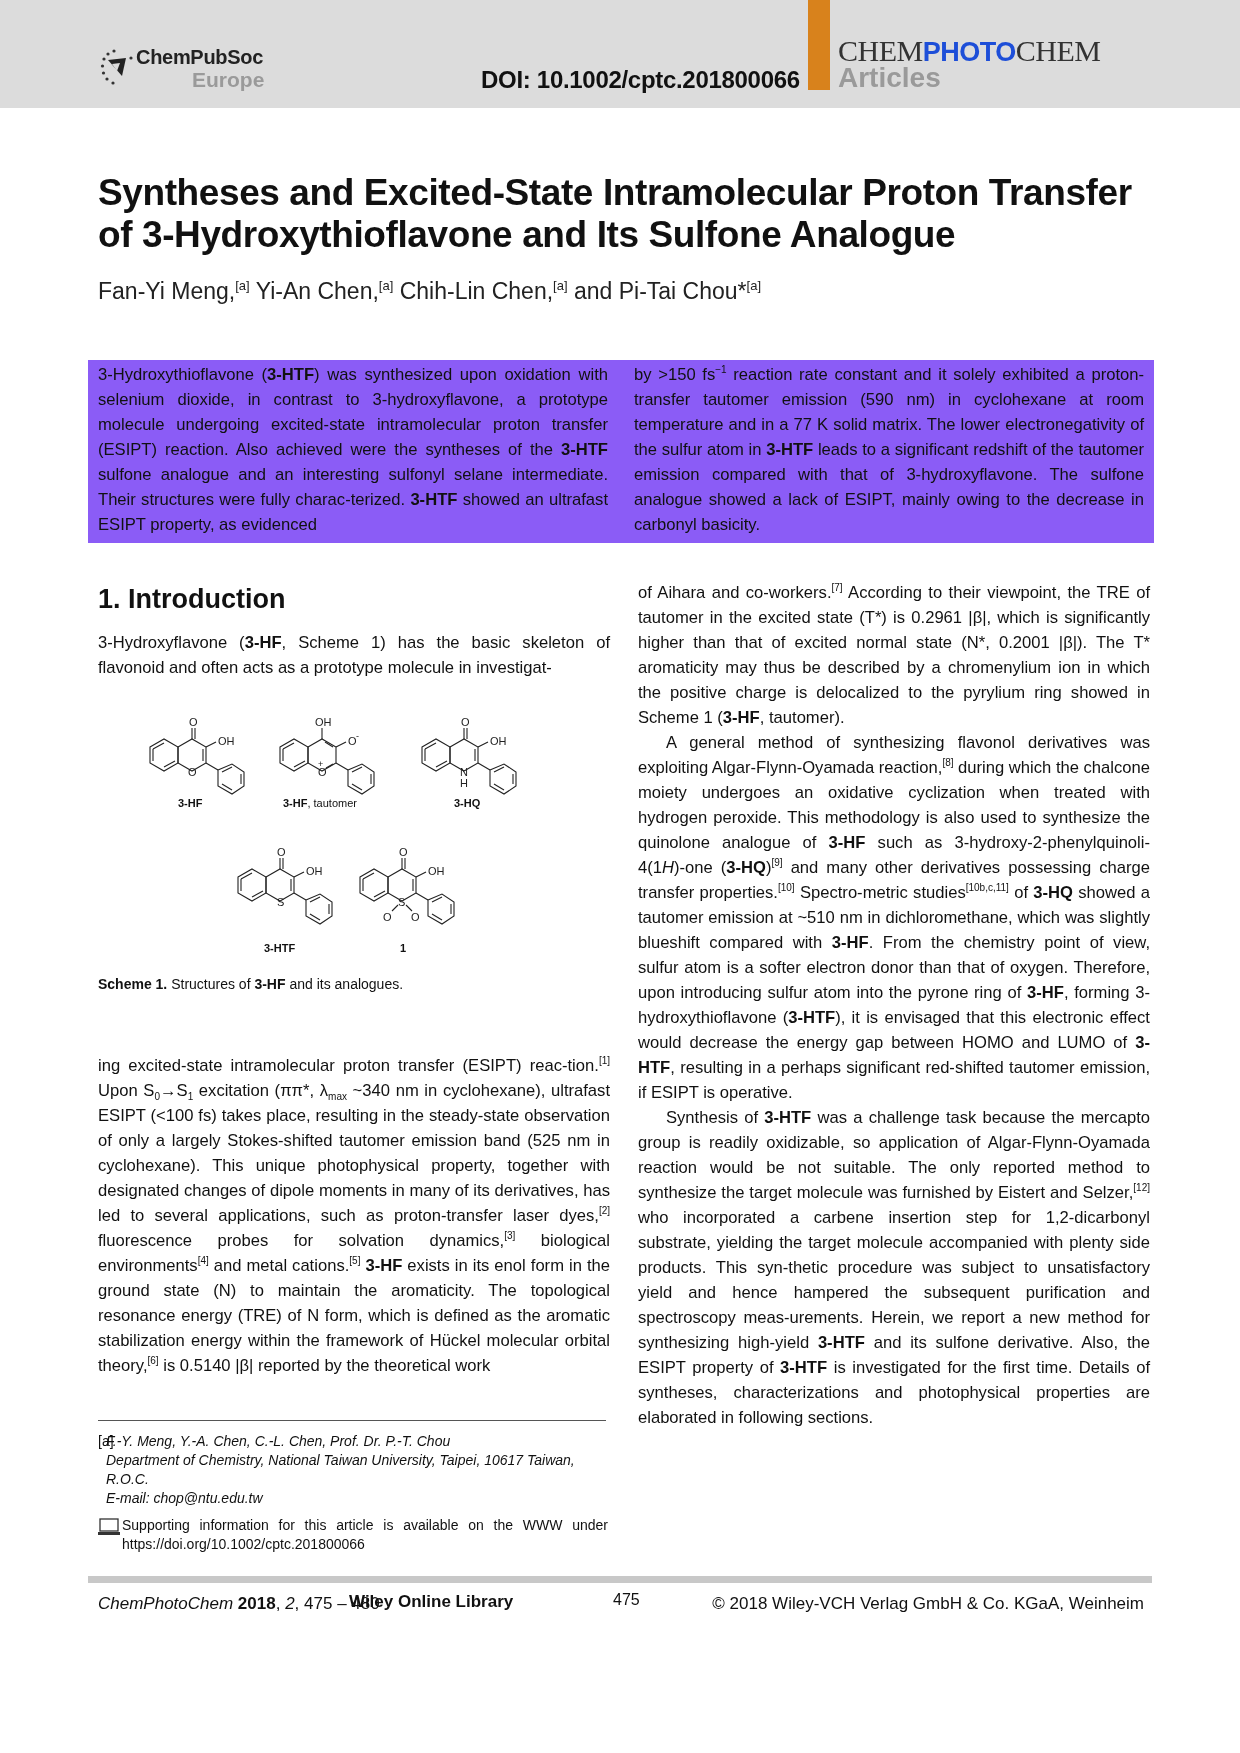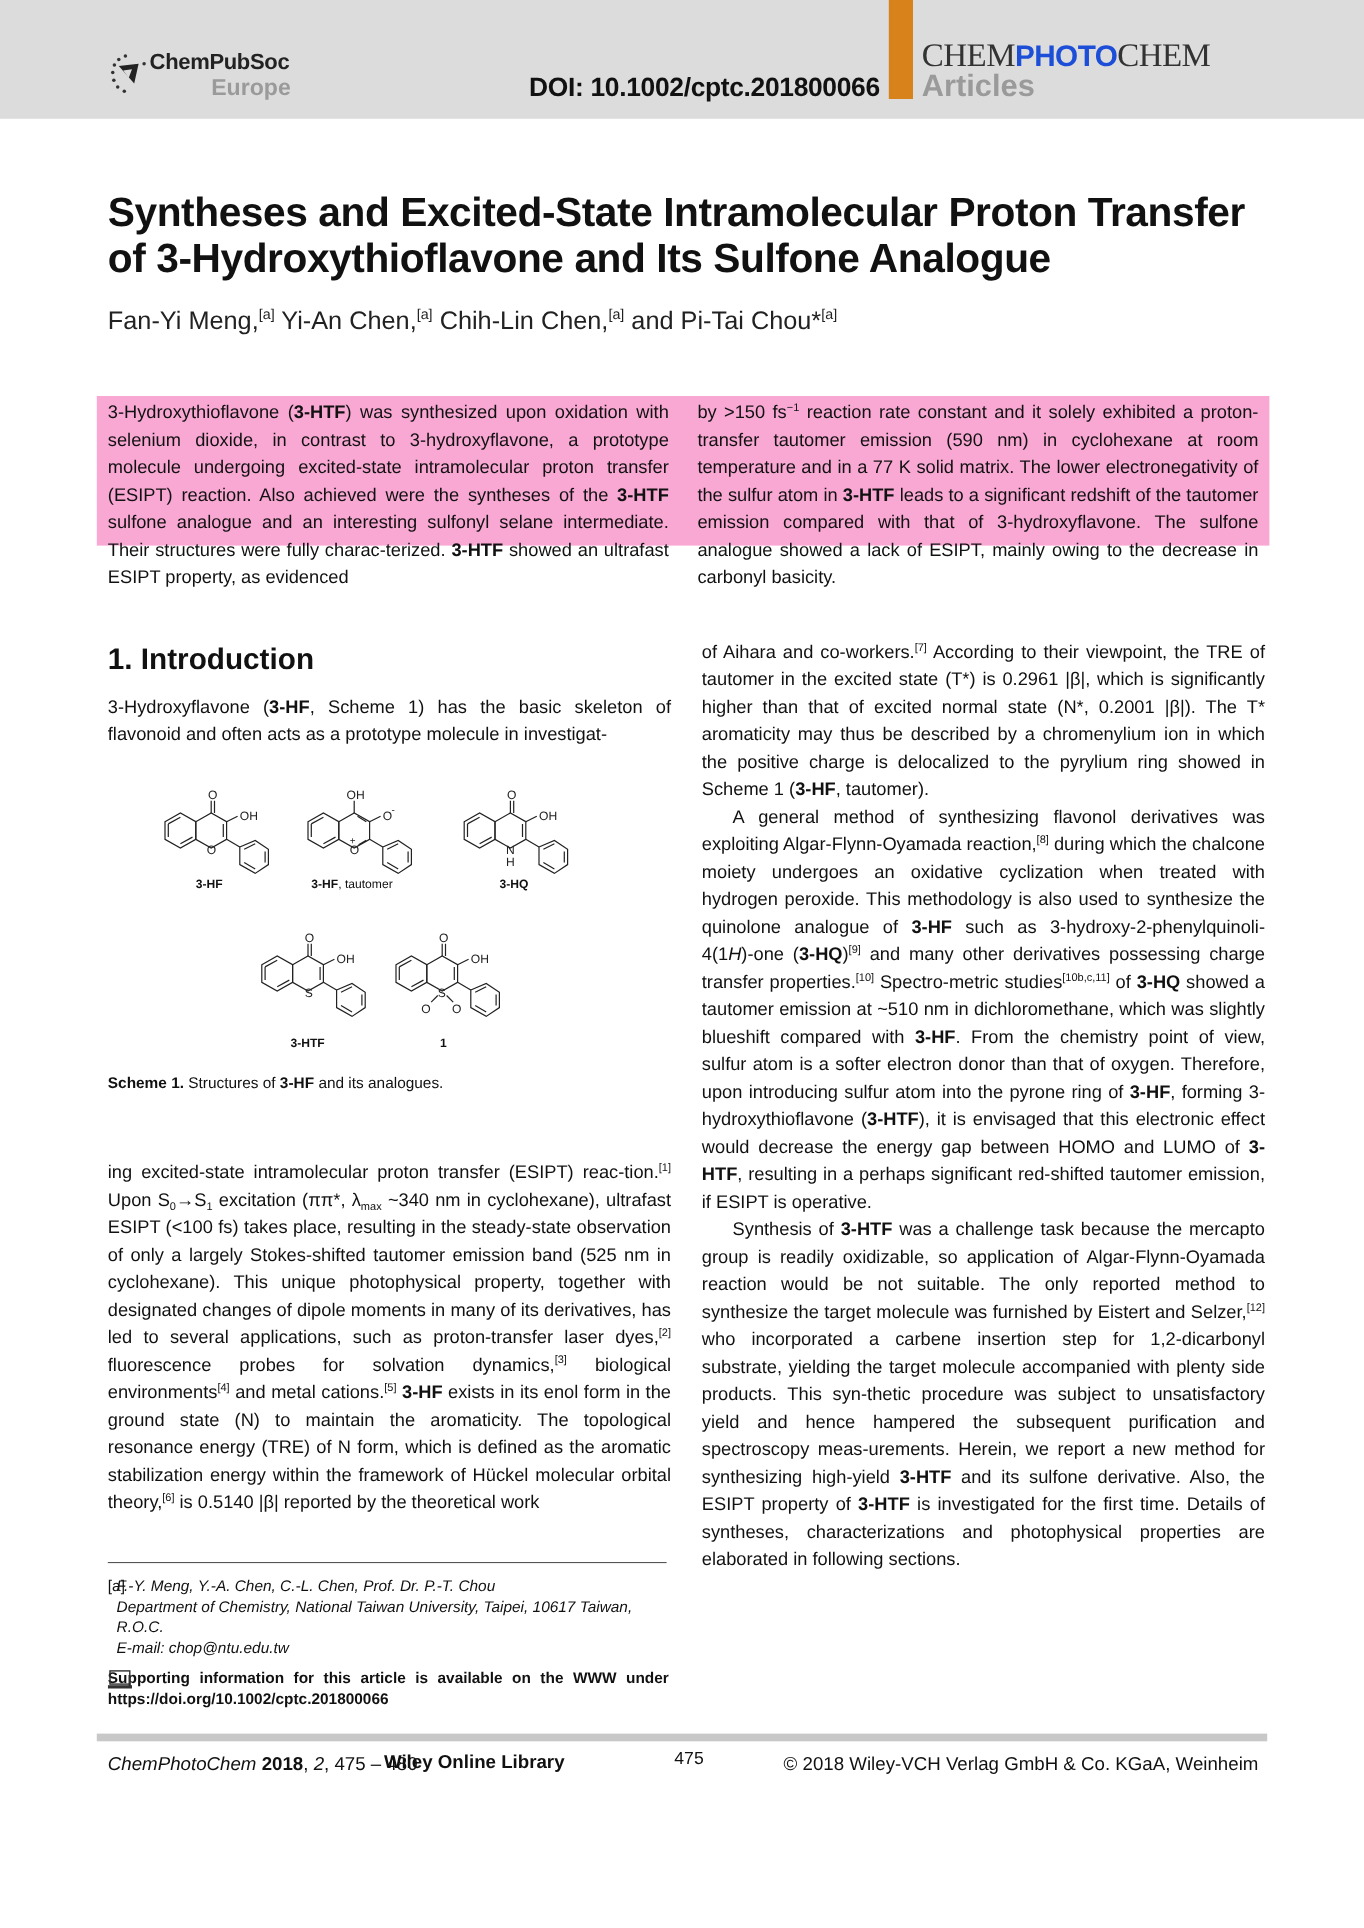--- a/index.html
+++ b/index.html
@@ -14,21 +14,21 @@
   .doi { position: absolute; left: 438px; top: 66px; font-size: 24px; font-weight: bold; color: #111; letter-spacing: -0.3px; margin-left: 43px; }
   .orange-bar { position: absolute; left: 808px; top: 0; width: 22px; height: 90px; background: #d8821c; }
   .journal { position: absolute; left: 838px; top: 34px; font-family: "Liberation Serif", "DejaVu Serif", serif; font-size: 30px; color: #333; letter-spacing: -0.5px; }
   .journal .accent { font-family: "Liberation Sans", sans-serif; font-weight: bold; color: #1d4ed8; font-size: 27px; }
   .section-tag { position: absolute; left: 838px; top: 62px; font-size: 28px; font-weight: bold; color: #9a9a9a; }
 
   .title { position: absolute; left: 98px; top: 172px; width: 1060px; font-size: 37px; font-weight: bold; line-height: 42px; letter-spacing: -0.4px; color: #111; }
   .authors { position: absolute; left: 98px; top: 278px; font-size: 23px; color: #222; }
   .authors sup { font-size: 13px; }
 
-  .abstract { position: absolute; left: 88px; top: 360px; width: 1066px; height: 136px; background: #f9a8d4; }
+  .abstract { position: absolute; left: 88px; top: 360px; width: 1066px; height: 183px; background: #8b5cf6; }
   .abs-col { position: absolute; top: 0; width: 510px; font-size: 16.6px; line-height: 25px; text-align: justify; color: #111; padding-top: 2px; }
   .abs-col.left { left: 10px; }
   .abs-col.right { left: 546px; }
 
   .col { position: absolute; width: 512px; font-size: 16.6px; line-height: 25px; text-align: justify; color: #111; }
   .col p { margin: 0; }
   .col p.indent { text-indent: 28px; }
   b { font-weight: bold; }
   sup { font-size: 10px; vertical-align: super; line-height: 0; }
   sub { font-size: 10px; vertical-align: sub; line-height: 0; }
@@ -38,21 +38,21 @@
   .scheme { position: absolute; left: 140px; top: 712px; width: 420px; height: 250px; }
   .scheme svg { width: 420px; height: 250px; }
   .caption { position: absolute; left: 98px; top: 976px; font-size: 14px; color: #111; }
 
   .fn-rule { position: absolute; left: 98px; top: 1420px; width: 508px; height: 1px; background: #555; }
   .footnote { position: absolute; left: 98px; top: 1432px; width: 510px; font-size: 14px; line-height: 19px; color: #111; }
   .footnote .fn-label { position: absolute; left: 0; top: 0; }
   .footnote .fn-body { margin-left: 8px; font-style: italic; }
   .si { position: absolute; left: 98px; top: 1516px; width: 510px; font-size: 14px; line-height: 19px; color: #111; }
   .si-icon { position: absolute; left: 0; top: 2px; width: 22px; height: 18px; }
-  .si-text { text-align: justify; font-weight: bold; }
+  .si-text { margin-left: 24px; text-align: justify; }
 
   .footer-bar { position: absolute; left: 88px; top: 1576px; width: 1064px; height: 7px; background: #c8c8c8; }
   .footer { position: absolute; top: 1594px; font-size: 17px; color: #111; }
   .footer.cite { left: 98px; }
   .footer.cite i { font-style: italic; }
   .footer.wiley { left: 349px; font-weight: bold; font-size: 17px; top: 1592px; }
   .footer.page { left: 613px; font-size: 16px; top: 1591px; }
   .footer.copy { right: 96px; }
 </style>
 </head>

